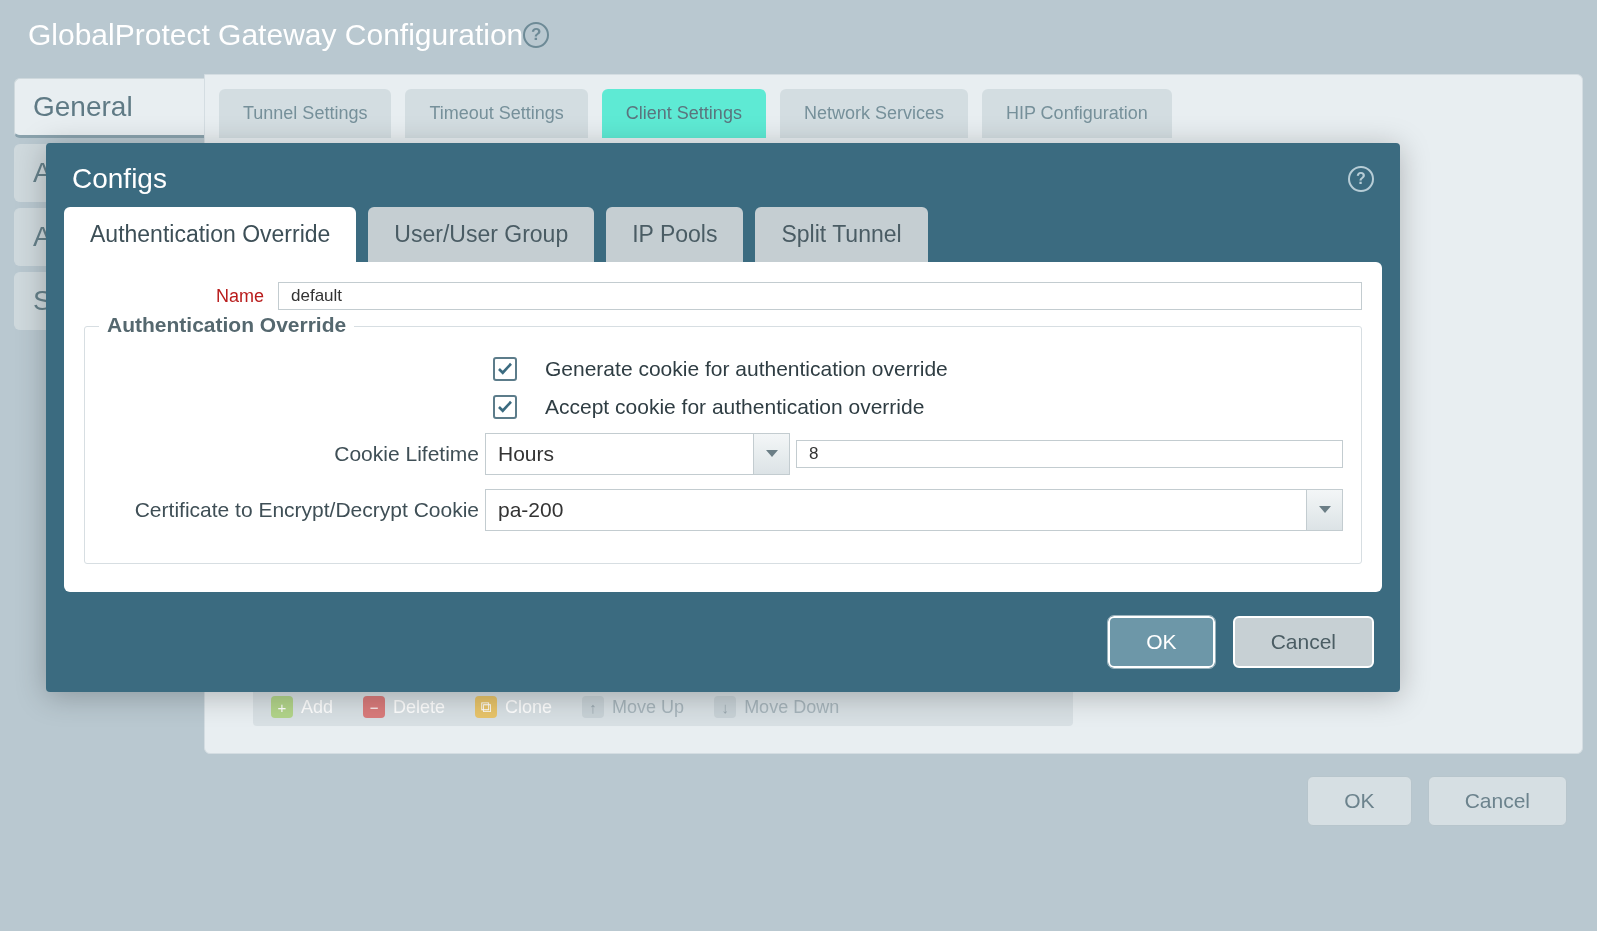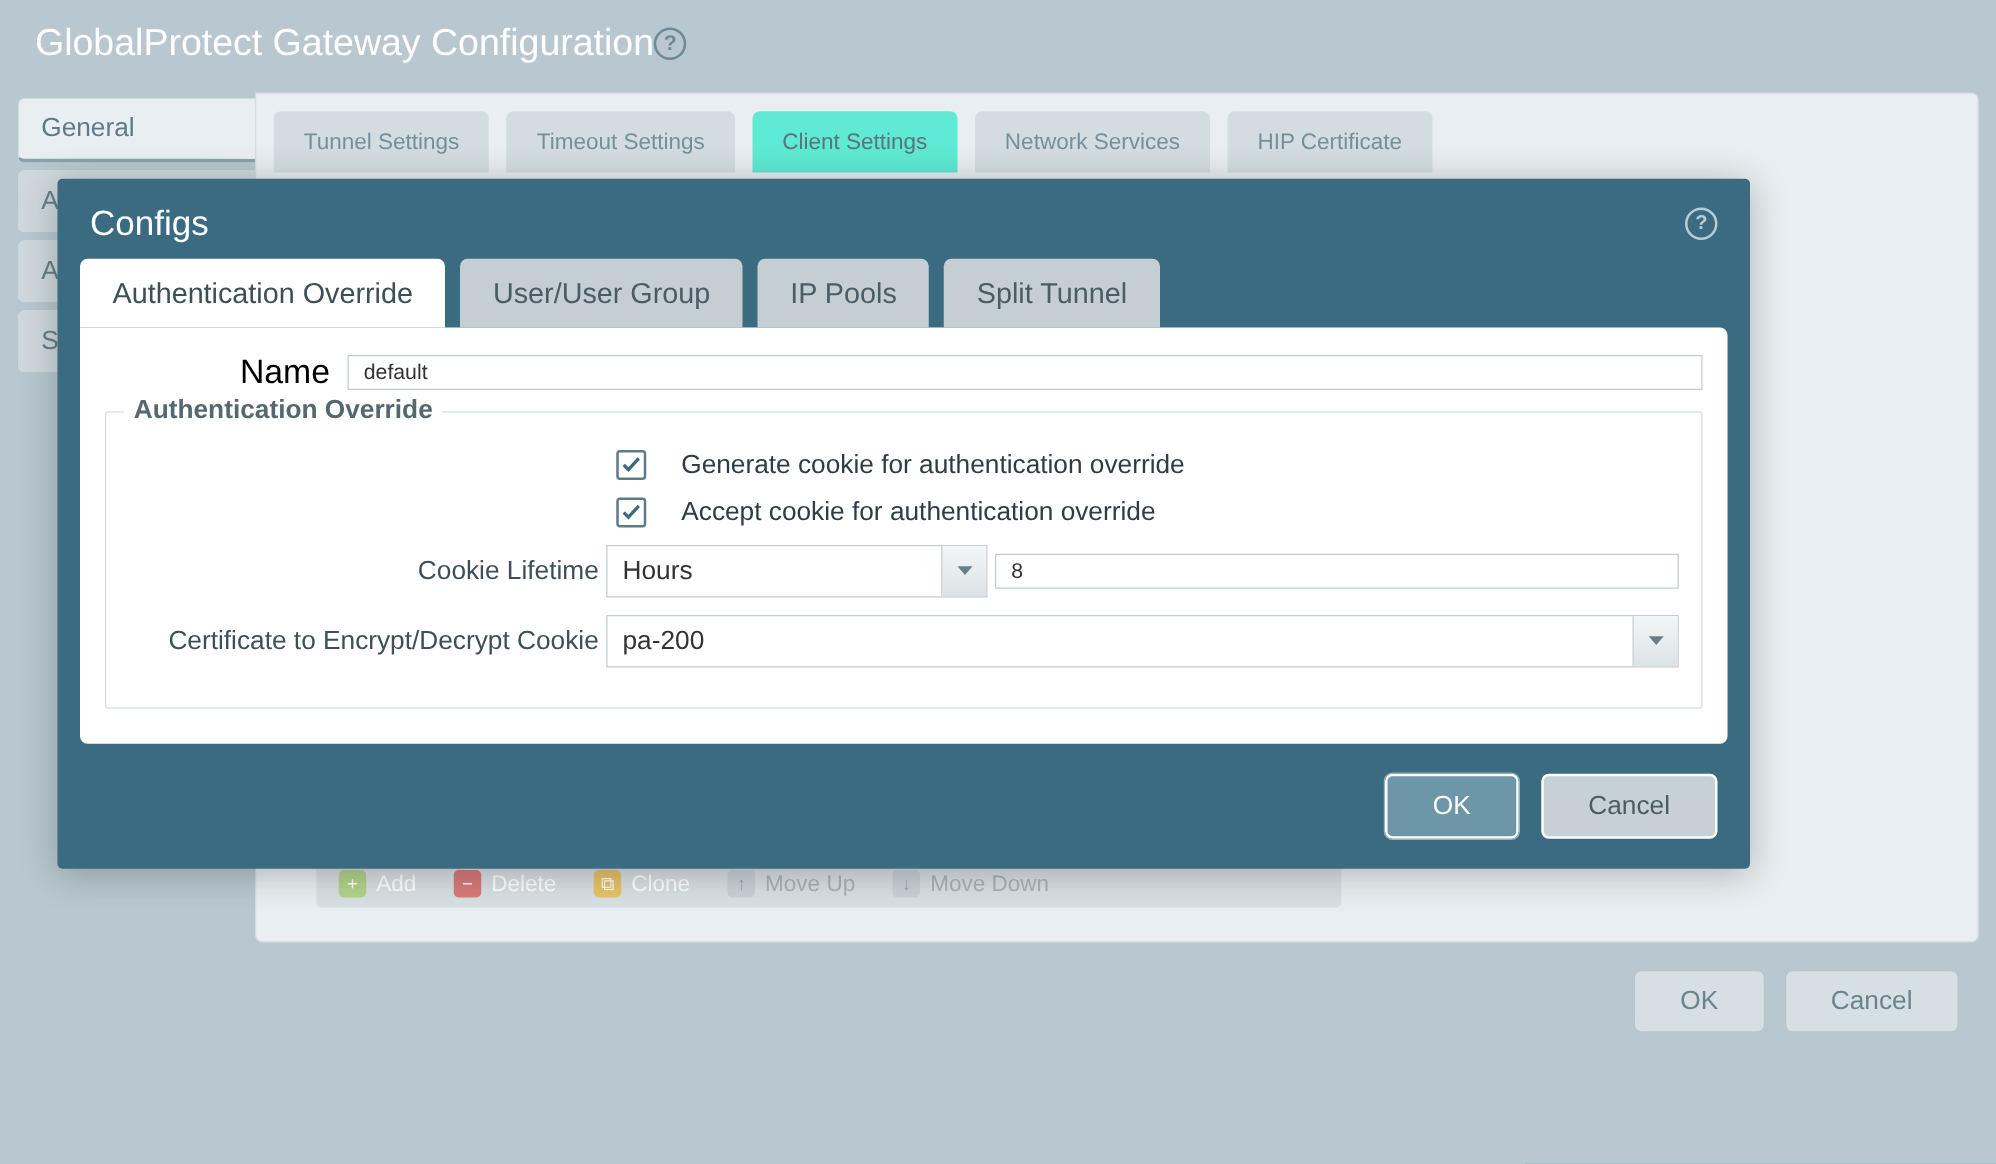--- a/index.html
+++ b/index.html
@@ -54,21 +54,21 @@
 .sidebar {
   width: 190px;
   display: flex;
   flex-direction: column;
   gap: 6px;
   padding-top: 4px;
 }
 .sidebar-tab {
   background: #cfd9dd;
   color: #65808a;
-  font-size: 21px;
+  font-size: 28px;
   font-weight: 300;
   padding: 12px 18px;
   border-radius: 6px 0 0 6px;
   border: 1px solid #cfd9dd;
   border-right: none;
   white-space: nowrap;
   overflow: hidden;
 }
 .sidebar-tab.active {
   background: #e8eef1;
@@ -226,22 +226,22 @@
 
 .form-row {
   display: flex;
   align-items: center;
   gap: 14px;
   margin-bottom: 16px;
 }
 .form-label {
   width: 376px;
   text-align: right;
-  color: #000000;
-  font-size: 27px;
+  color: #b91c1c;
+  font-size: 18px;
 }
 .form-input {
   flex: 1;
   border: 1px solid #c3ccd0;
   padding: 8px 12px;
   font-size: 17px;
   color: #333;
   background: #fff;
   height: 28px;
 }
@@ -357,21 +357,21 @@
       <div class="sidebar-tab">Agent</div>
       <div class="sidebar-tab">Satellite</div>
     </div>
 
     <div class="outer-panel">
       <div class="top-tabs">
         <div class="top-tab">Tunnel Settings</div>
         <div class="top-tab">Timeout Settings</div>
         <div class="top-tab active">Client Settings</div>
         <div class="top-tab">Network Services</div>
-        <div class="top-tab">HIP Certificate</div>
+        <div class="top-tab">HIP Configuration</div>
       </div>
 
       <div class="grid-actions">
         <div class="grid-action enabled">
             <span class="micon add">+</span>
             <span>Add</span>
           </div>
         <div class="grid-action enabled">
             <span class="micon del">−</span>
             <span>Delete</span>

